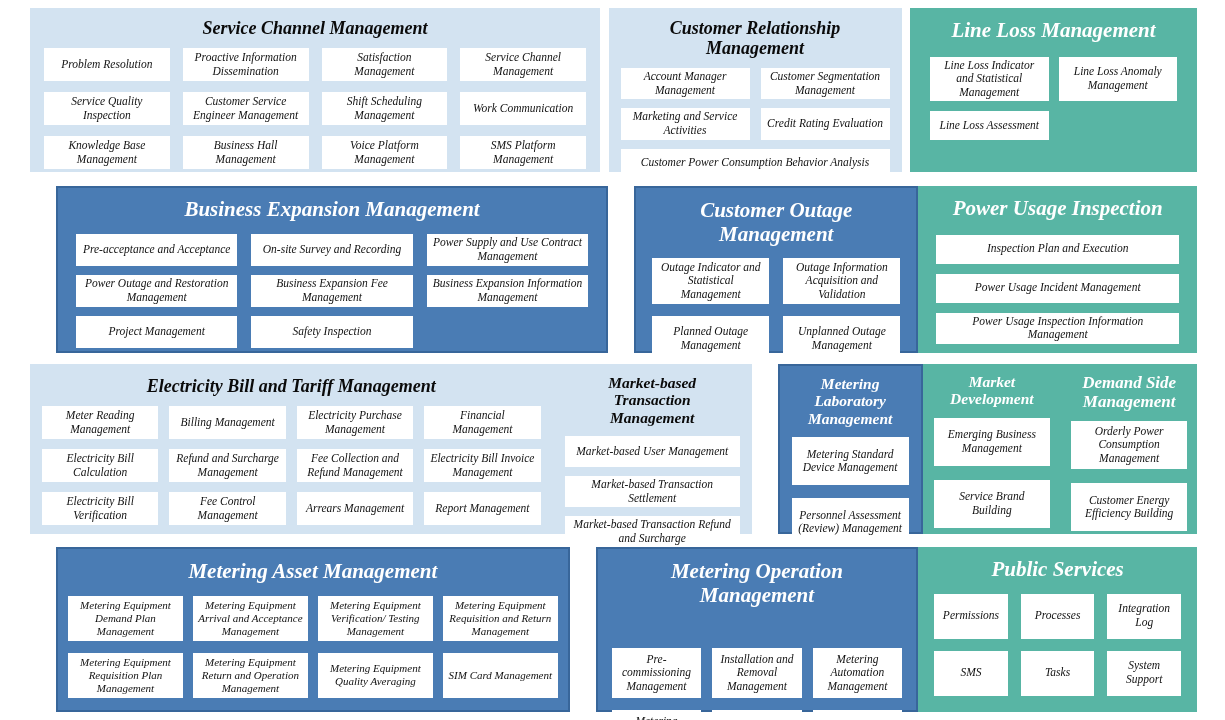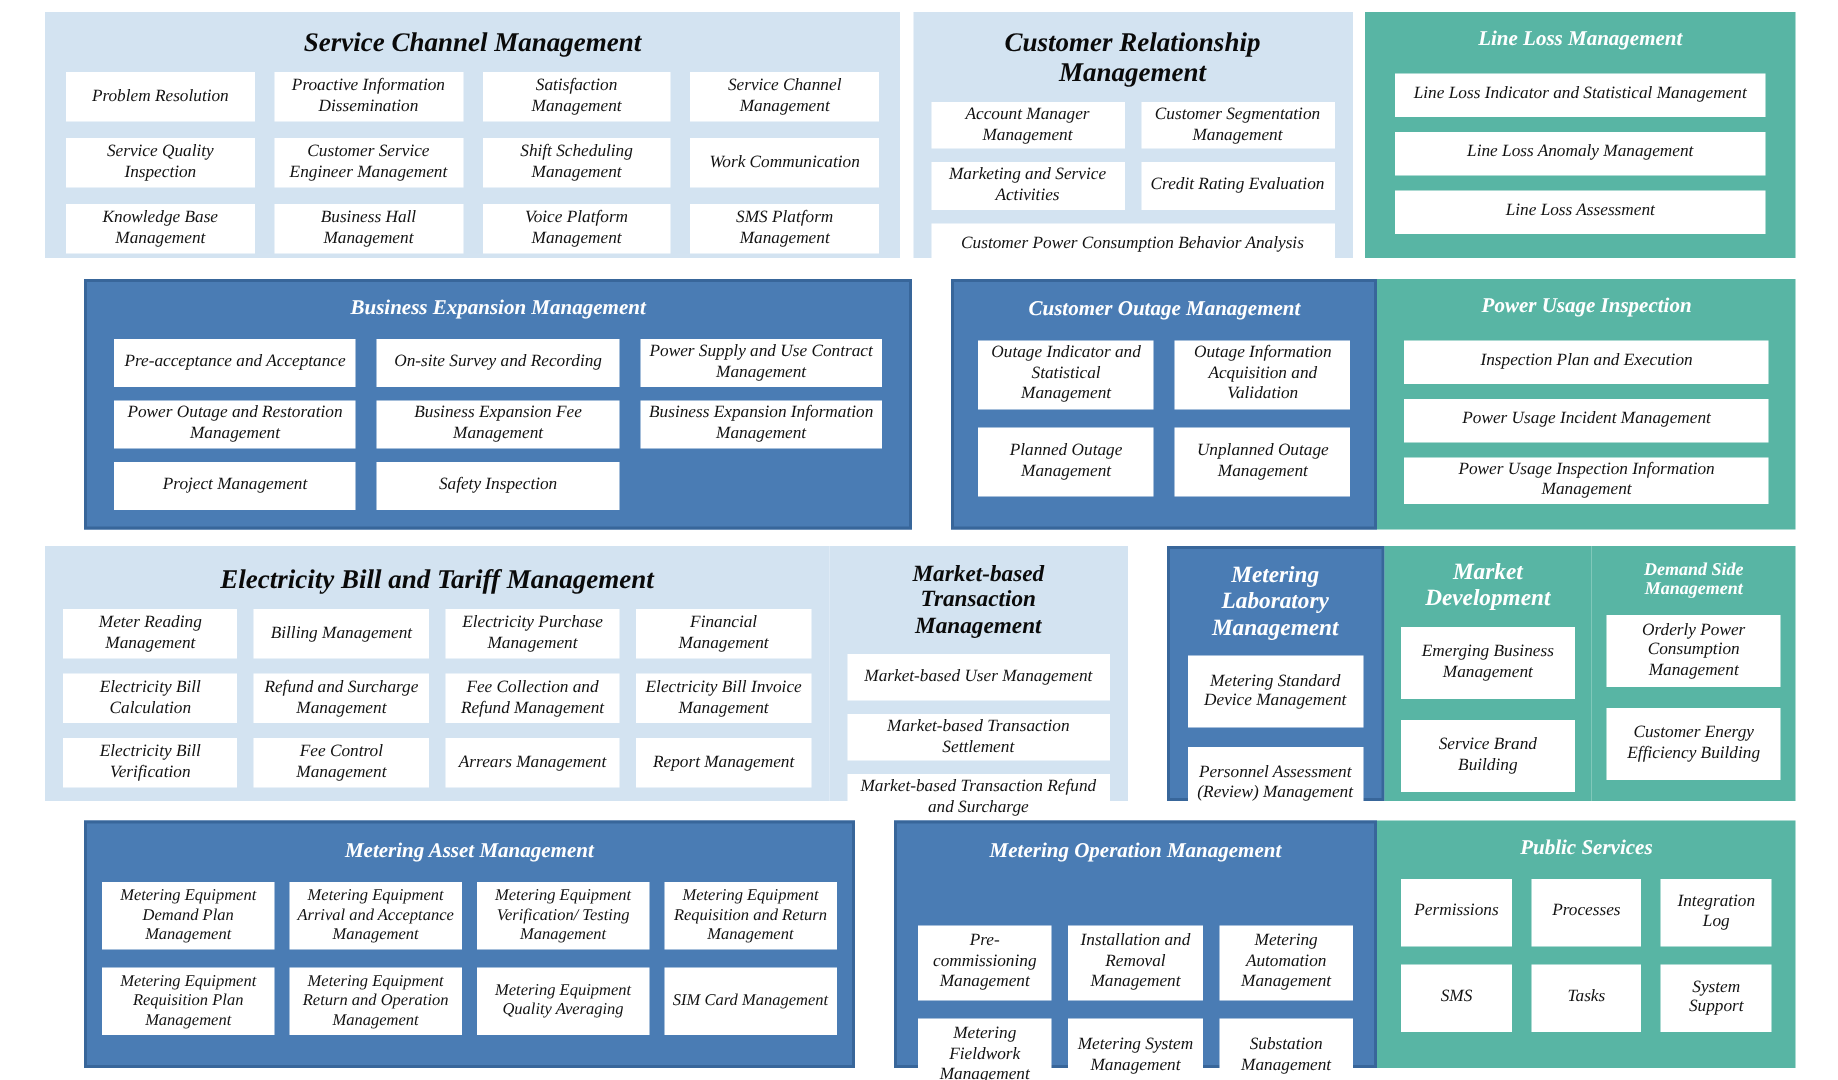--- a/index.html
+++ b/index.html
@@ -26,21 +26,21 @@
   .row2{height:167px;margin-bottom:11px;}
   .row3{height:170px;margin-bottom:13px;}
   .row4{height:165px;}
 
   .panel{display:flex;flex-direction:column;}
   .light{background:var(--light-panel);}
   .blue{background:var(--blue-panel);border:2px solid var(--blue-border);margin-left:26px;}
   .teal{background:var(--teal-panel);}
 
   .panel-title{
-    text-align:center;font-weight:bold;font-size:14px;line-height:1.12;
+    text-align:center;font-weight:bold;font-size:21px;line-height:1.12;
     margin:8px 6px 10px;color:var(--title-dark);
   }
   .blue .panel-title,.teal .panel-title{color:var(--title-light);}
 
   .modules{display:grid;flex:1;align-content:start;}
   .module{
     background:var(--btn-bg);color:var(--btn-text);
     display:flex;align-items:center;justify-content:center;text-align:center;
     font-size:11.5px;line-height:1.18;padding:2px 5px;
   }
@@ -52,21 +52,21 @@
   .pA .modules{grid-template-columns:repeat(4,1fr);gap:11px 13px;}
   .pA .module{min-height:33px;}
 
   .pB{width:293px;padding:0 12px 10px;}
   .pB .panel-title{font-size:18px;margin-top:10px;}
   .pB .modules{grid-template-columns:repeat(2,1fr);gap:9px 11px;}
   .pB .module{min-height:28px;}
 
   .pC{width:287px;padding:0 20px 10px;}
   .pC .panel-title{margin-top:11px;margin-bottom:14px;}
-  .pC .modules{grid-template-columns:1fr;gap:10px;}
+  .pC .modules{grid-template-columns:1fr 1fr;gap:10px;}
   .pC .module{min-height:29px;}
 
   
   .pD{width:570px;padding:0 18px 10px;}
   .pD .panel-title{margin-top:10px;margin-bottom:12px;}
   .pD .modules{grid-template-columns:repeat(3,1fr);gap:9px 14px;}
   .pD .module{min-height:32px;}
 
   .pE{width:293px;padding:0 16px 12px;}
   .pE .panel-title{margin-top:11px;margin-bottom:12px;}
@@ -93,21 +93,21 @@
   .pI .panel-title{font-size:15.5px;margin-top:9px;}
   .pI .modules{grid-template-columns:1fr;gap:13px;}
   .pI .module{min-height:48px;}
 
   .pJ{width:140px;padding:0 11px 12px;}
   .pJ .panel-title{font-size:15.5px;margin-top:9px;}
   .pJ .modules{grid-template-columns:1fr;gap:14px;}
   .pJ .module{min-height:48px;}
 
   .pK{width:137px;padding:0 10px 12px;}
-  .pK .panel-title{font-size:12px;margin-top:9px;}
+  .pK .panel-title{font-size:17px;margin-top:9px;}
   .pK .modules{grid-template-columns:1fr;gap:14px;}
   .pK .module{min-height:48px;}
 
   
   .pL{width:530px;padding:0 10px 12px;}
   .pL .panel-title{margin-top:11px;margin-bottom:12px;}
   .pL .modules{grid-template-columns:repeat(4,1fr);gap:12px 10px;}
   .pL .module{min-height:45px;font-size:11px;}
 
   .pM{width:332px;padding:0 14px 12px;gap:29px;}

